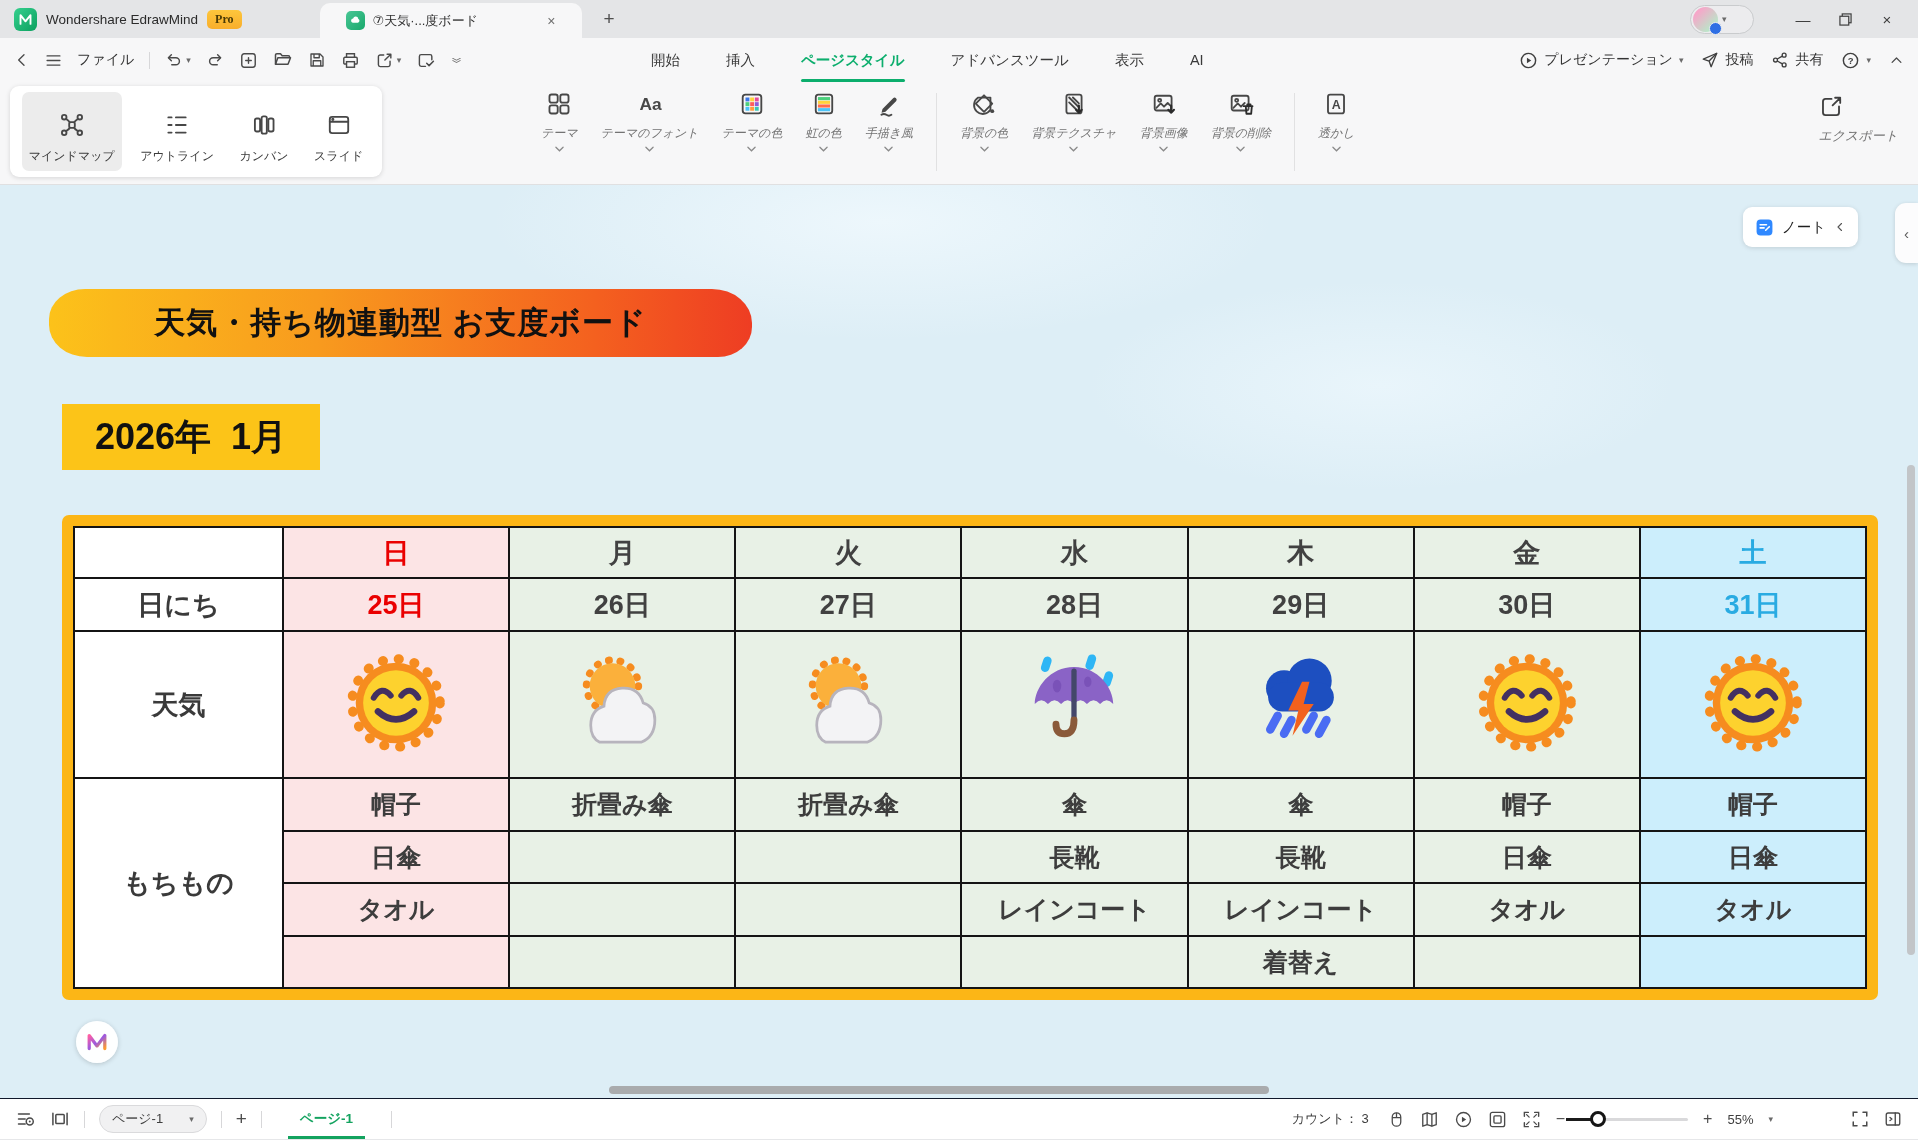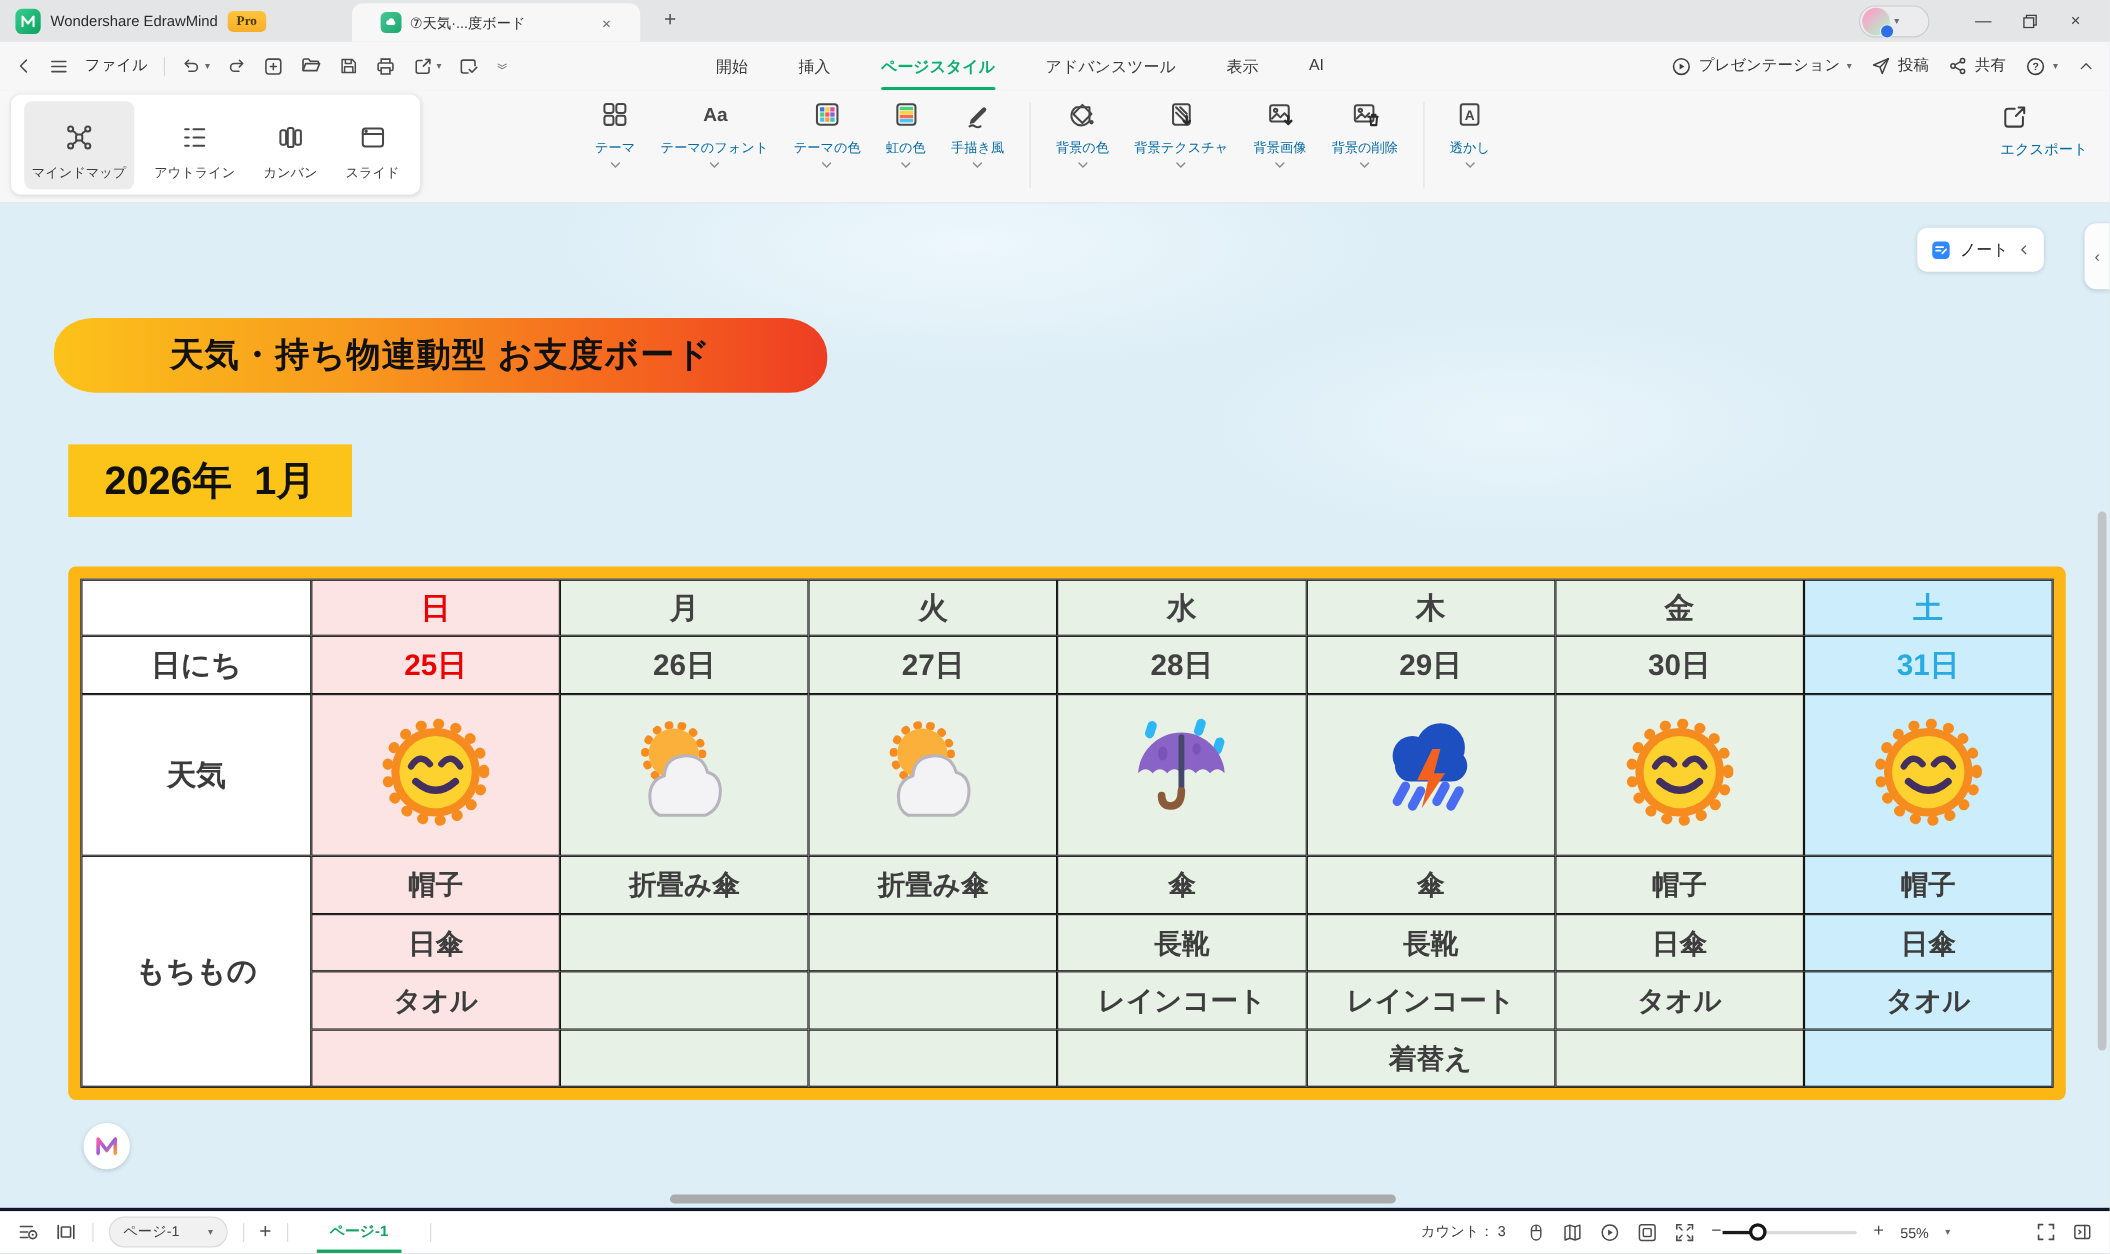--- a/index.html
+++ b/index.html
@@ -38,21 +38,21 @@
   .ic { display:block; }
 
   
   .toolbar { position:relative; height:103px; background:#f7f7f8; border-bottom:1px solid #e0e0e1; }
   .modecard { position:absolute; left:10px; top:4px; width:372px; height:91px; background:#ffffff; border-radius:9px; box-shadow:0 1px 5px rgba(0,0,0,.14); display:flex; align-items:center; justify-content:space-around; padding:0 6px; }
   .mode { display:flex; flex-direction:column; align-items:center; gap:6px; padding:20px 7px 6px; border-radius:7px; }
   .mode.active { background:#ececec; }
   .mode-label { font-size:12px; color:#3b3b3b; white-space:nowrap; }
   .toolsrow { position:absolute; left:541px; top:9px; display:flex; align-items:flex-start; gap:23px; }
   .tool { display:flex; flex-direction:column; align-items:center; gap:4px; }
-  .tool-label { font-size:12px; color:#0369a1; white-space:nowrap; }
+  .tool-label { font-size:12px; color:#737373; white-space:nowrap;font-style:italic; }
   .tool-caret { font-size:8px; color:#8a8a8a; line-height:5px; }
   .tool-divider { width:1px; height:78px; background:#e1e1e2; margin-top:2px; }
   .exportbtn { position:absolute; right:20px; top:12px; display:flex; flex-direction:column; align-items:flex-start; gap:7px; }
   .exportbtn .tool-label { font-size:13px; }
 
   
   .canvas { position:relative; height:913px; background:
       radial-gradient(ellipse 560px 170px at 46% 4%, #edf7fc 0%, rgba(237,247,252,0) 70%),
       radial-gradient(ellipse 420px 150px at 72% 22%, #e9f5fb 0%, rgba(233,245,251,0) 70%),
       #ddeef6; overflow:hidden; }
@@ -76,21 +76,21 @@
   .t-dow, .t-date { font-size:27px; font-weight:bold; color:#414141; }
   .c-sun.t-dow, .c-sun.t-date { color:#ea0000; }
   .c-sat.t-dow, .c-sat.t-date { color:#29abe2; }
   .t-item { font-size:25px; font-weight:bold; color:#3d3d3d; }
 
   .wmlogo { position:absolute; left:76px; top:836px; width:42px; height:42px; border-radius:50%; background:rgba(255,255,255,.95); box-shadow:0 1px 5px rgba(0,0,0,.18); display:flex; align-items:center; justify-content:center; }
   .hscroll { position:absolute; left:609px; top:901px; width:660px; height:8px; border-radius:4px; background:#a9abad; }
   .vscroll { position:absolute; right:3px; top:280px; width:8px; height:490px; border-radius:4px; background:#c2c5c8; }
 
   
-  .statusbar { position:relative; height:41px; background:#ffffff; border-top:3px solid #0f172a; display:flex; align-items:center; }
+  .statusbar { position:relative; height:41px; background:#ffffff; border-top:1px solid #0f172a; display:flex; align-items:center; }
   .sb-left { display:flex; align-items:center; gap:14px; padding-left:16px; height:100%; }
   .pagepill { display:flex; align-items:center; gap:26px; background:#f1f1f2; border:1px solid #dadadc; border-radius:15px; height:28px; padding:0 12px; font-size:13px; color:#3e3e3e; }
   .sb-plus { font-size:19px; color:#4d4d4d; }
   .pagetab { position:relative; height:100%; display:flex; align-items:center; padding:0 24px; font-size:13.5px; color:#13a35f; font-weight:bold; }
   .pagetab::after { content:""; position:absolute; left:12px; right:12px; bottom:0; height:3px; background:#13a35f; }
   .sb-right { margin-left:auto; display:flex; align-items:center; gap:15px; padding-right:16px; }
   .countlbl { font-size:13px; color:#3e3e3e; white-space:pre; margin-right:4px; }
   .zoomminus, .zoomplus { font-size:16px; color:#4d4d4d; }
   .zoomtrack { position:relative; width:108px; height:3px; background:#d9d9db; border-radius:2px; }
   .zoomfill { position:absolute; left:-14px; top:0; width:30px; height:3px; background:#1b1b1b; }

